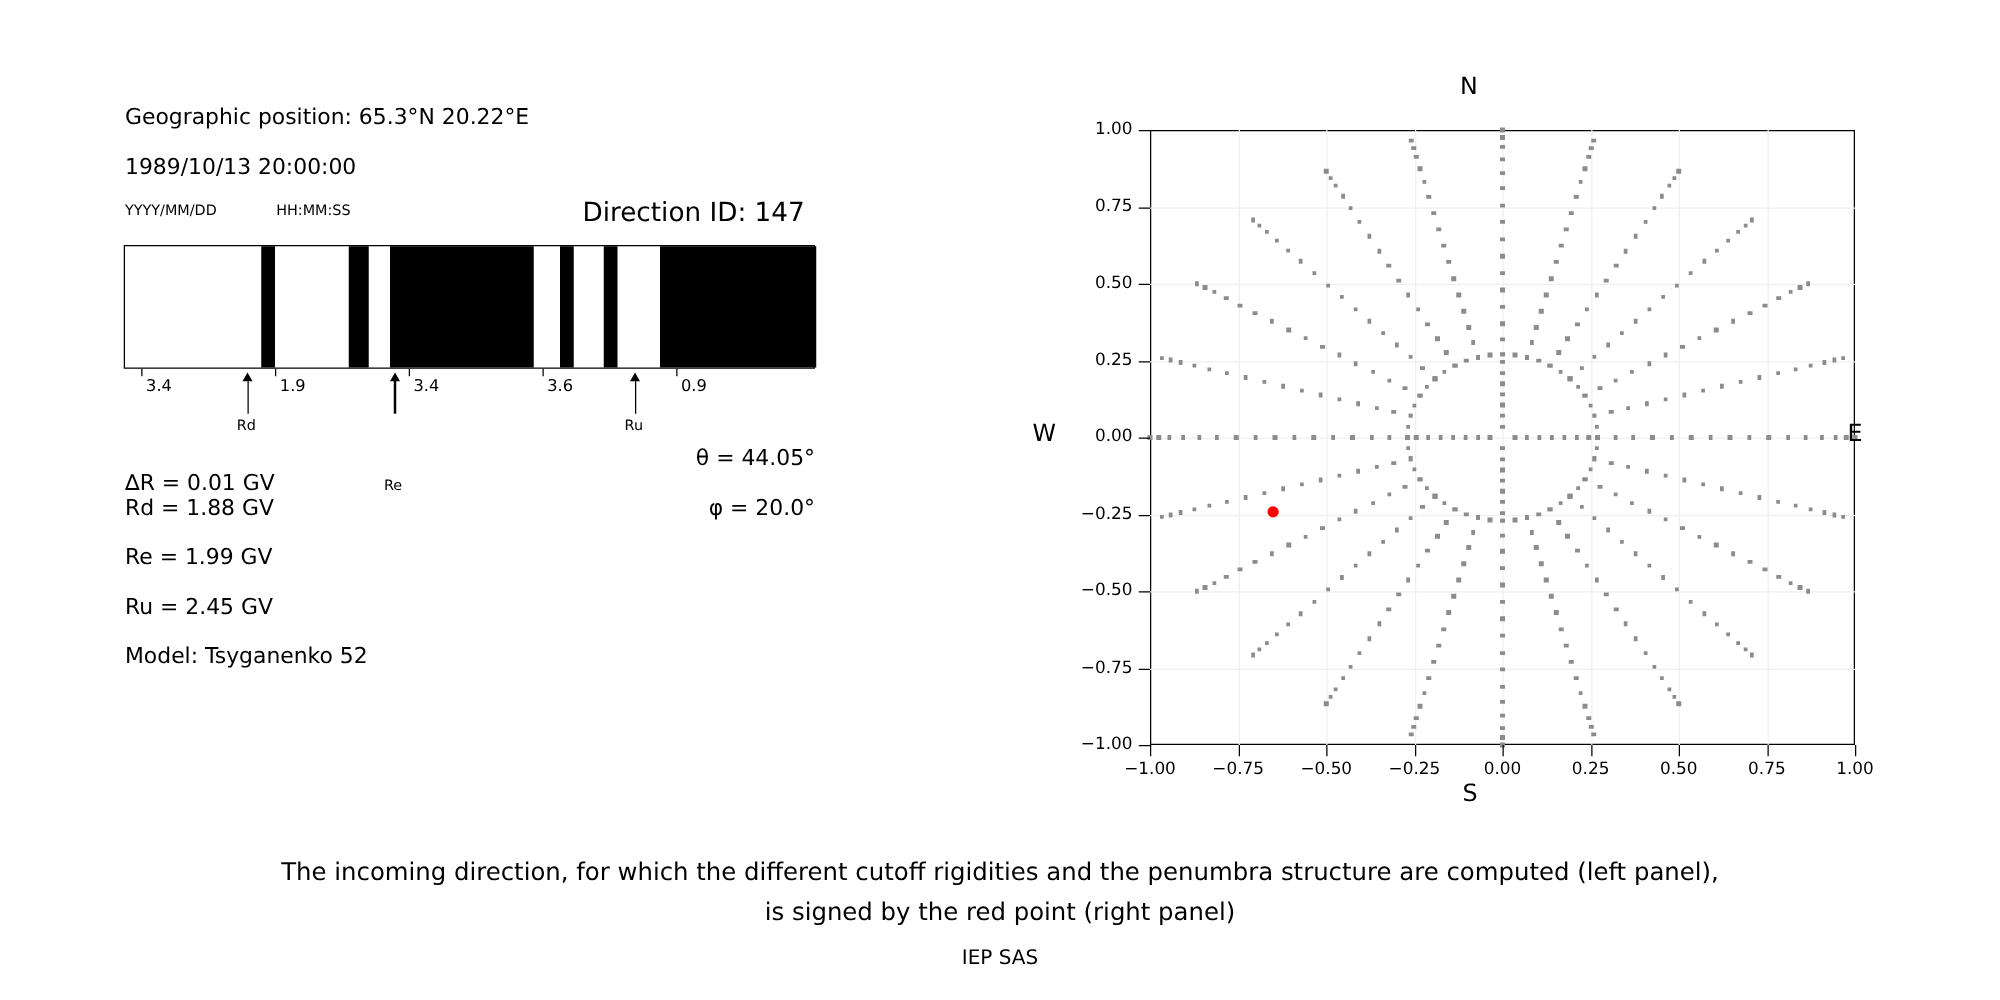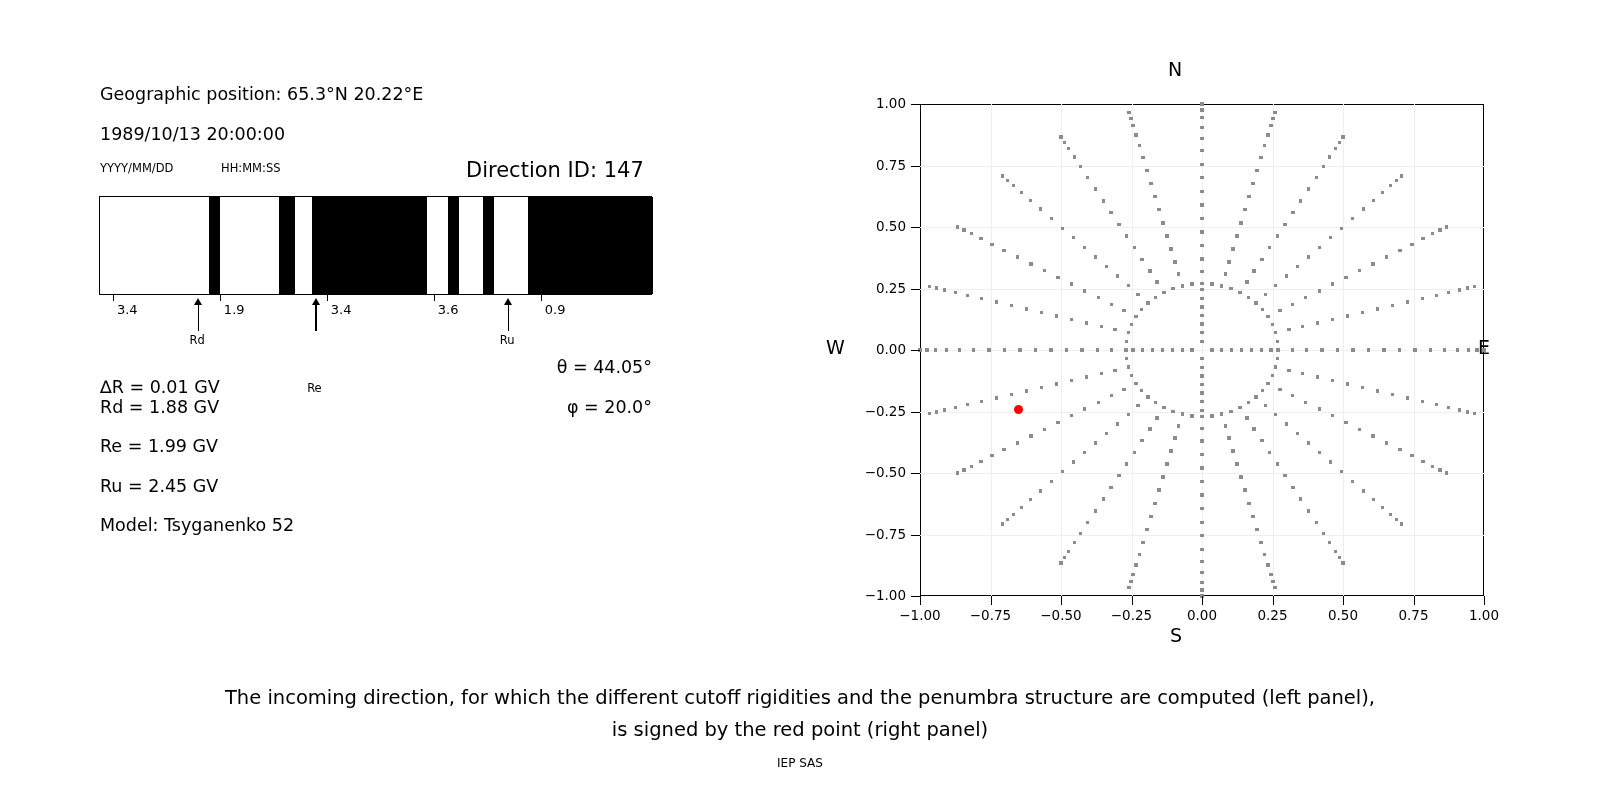--- a/index.html
+++ b/index.html
@@ -58,21 +58,21 @@
   .xlabel{position:absolute;font-size:13.5px;text-align:center;white-space:nowrap;}
   .compass{position:absolute;font-size:19px;white-space:nowrap;}
 
   
   .caption{
     position:absolute;left:0;width:1600px;text-align:center;
     font-size:19.5px;white-space:nowrap;
   }
   #caption-line1{top:686px;}
   #caption-line2{top:718px;}
-  #footer{position:absolute;left:0;width:1600px;text-align:center;top:756px;font-size:12px;}
+  #footer{position:absolute;left:0;width:1600px;text-align:center;top:756px;font-size:16px;}
 </style>
 </head>
 <body>
 
 <div class="abs" id="geo-position">Geographic position: 65.3°N 20.22°E</div>
 
 <div class="abs" id="datetime">1989/10/13 20:00:00</div>
 
 <div class="abs" id="date-format">YYYY/MM/DD</div>
 

